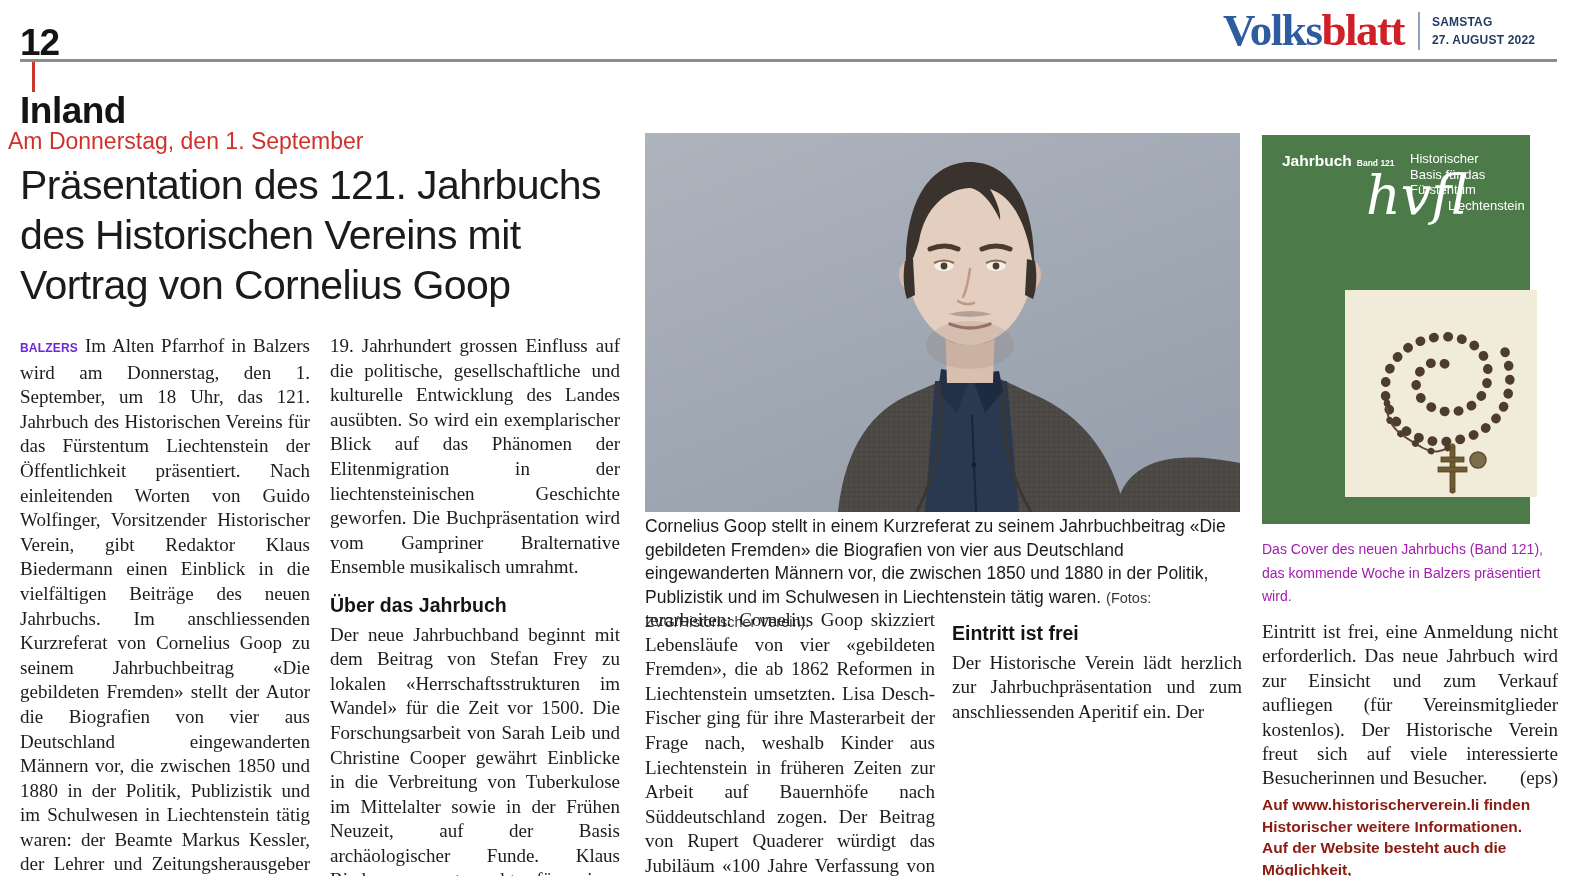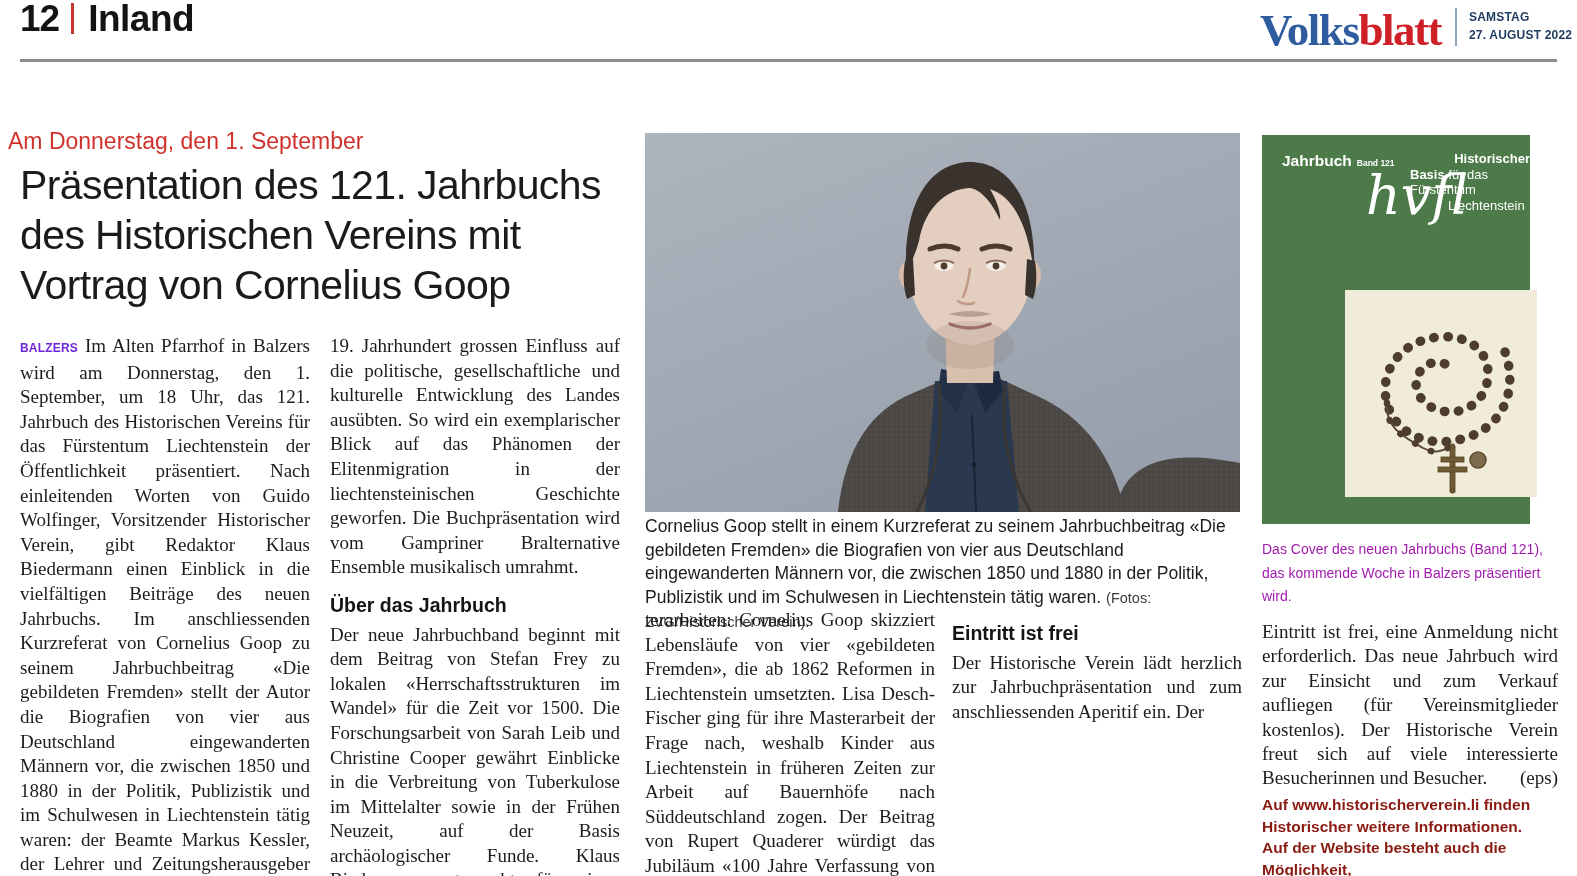--- a/index.html
+++ b/index.html
@@ -1,26 +1,26 @@
 <!DOCTYPE html>
 <html><head>
 <meta charset="utf-8">
 <style>
   html,body{margin:0;padding:0;background:#ffffff;}
   .page{position:relative;width:1577px;height:876px;background:#ffffff;overflow:hidden;
         font-family:"Liberation Sans",sans-serif;color:#1e1c1a;}
 
   
-  .page-header{position:absolute;left:20px;top:0;display:flex;align-items:center;}
+  .page-header{position:absolute;left:20px;top:24px;display:flex;flex-direction:column;}
   .page-number{font-size:37px;font-weight:800;letter-spacing:-1px;color:#141412;line-height:1;}
   .section-divider{width:3px;height:31px;background:#c9362d;margin:0 14px 0 12px;}
   .section-title{font-size:37px;font-weight:800;letter-spacing:-0.5px;color:#141412;line-height:1;}
   .top-rule{position:absolute;left:20px;top:59px;width:1537px;height:3px;background:#8c8c8c;}
 
-  .masthead{position:absolute;left:1260px;top:8px;display:flex;}
+  .masthead{position:absolute;left:1223px;top:8px;display:flex;align-items:center;}
   .brand{font-family:"Liberation Serif",serif;font-weight:700;font-size:45px;letter-spacing:-1.5px;line-height:1;}
   .brand-blue{color:#2f5c9e;}
   .brand-red{color:#cf2027;}
   .masthead-divider{width:2px;height:38px;background:#8fa3b8;margin:0 12px 0 14px;}
   .date-block{font-size:12px;font-weight:700;color:#1e3a5f;line-height:18px;letter-spacing:0.2px;}
 
   
   .kicker{position:absolute;left:8px;top:128px;font-size:23px;font-weight:500;color:#d0312b;}
   .headline{position:absolute;left:20px;top:160px;width:640px;font-size:41px;line-height:50px;
             font-weight:400;color:#1d1b19;letter-spacing:-0.6px;}
@@ -41,21 +41,21 @@
   .photo-figure{position:absolute;left:645px;top:133px;width:595px;height:379px;overflow:hidden;}
   .photo-caption{position:absolute;left:645px;top:515px;width:600px;font-size:17.5px;line-height:23.5px;
                  font-weight:500;color:#1c1c1c;}
   .photo-credit{font-size:14.5px;font-weight:400;color:#3a3a3a;}
 
   
   .book-cover{position:absolute;left:1262px;top:135px;width:268px;height:389px;background:#4c7a49;}
   .cover-title{position:absolute;left:20px;top:17px;color:#fff;font-weight:700;font-size:15.5px;}
   .cover-band{font-size:8.5px;font-weight:700;margin-left:5px;}
   .cover-org{position:absolute;left:148px;top:16px;color:#fff;font-size:13px;line-height:15.5px;}
-  .cover-org .b{font-weight:700;text-align:right;}
+  .cover-org .b{font-weight:400;}
   .cover-org-line3{padding-left:38px;}
   .cover-logo{position:absolute;left:104px;top:34px;color:#ffffff;font-family:"DejaVu Serif",serif;
               font-style:italic;font-size:54px;line-height:1;}
   .rosary-photo{position:absolute;left:83px;top:155px;width:192px;height:207px;background:#f1ecd9;}
 
   .cover-caption{position:absolute;left:1262px;top:538px;width:300px;font-size:14px;line-height:23.5px;
                  font-weight:400;color:#a21caf;}
   .sidebar-body{position:absolute;left:1262px;top:620px;width:296px;font-family:"Liberation Serif","DejaVu Serif",serif;
                 font-size:19px;line-height:24.4px;text-align:justify;color:#1e1c1a;}
   .signature{float:right;}

